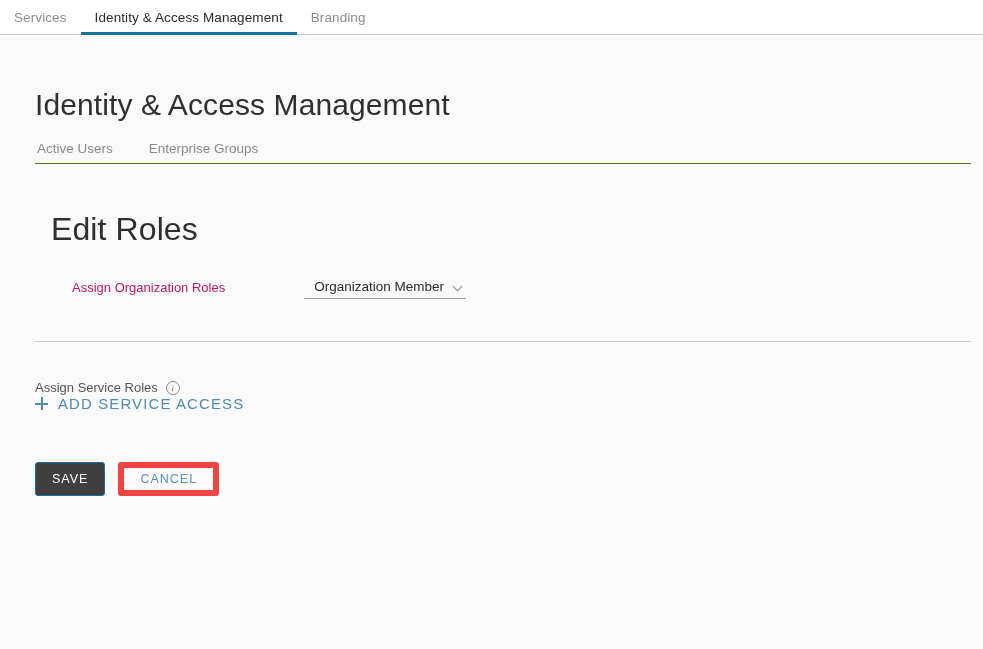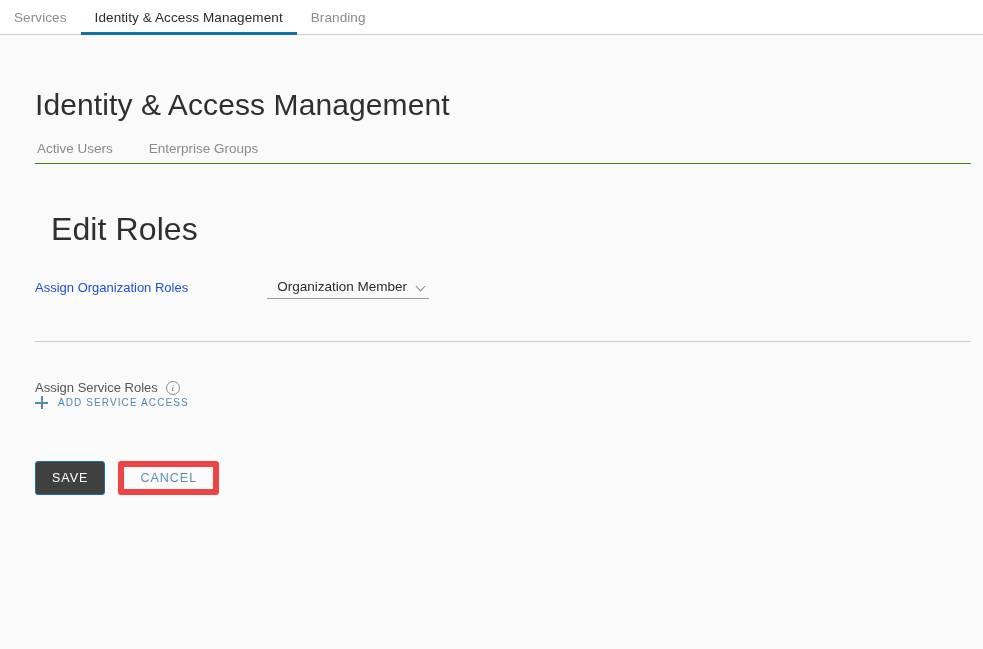--- a/index.html
+++ b/index.html
@@ -95,23 +95,24 @@
   }
 
   
   .org-row {
     display: flex;
     align-items: flex-end;
     margin-top: 31px;
   }
   .field-label {
     font-size: 13px;
-    color: #1d4ed8;
+    color: #be185d;
     width: 232px;
     padding-bottom: 4px;
+    margin-left: 37px;
   }
   .select-wrap {
     position: relative;
     display: inline-flex;
     align-items: center;
     justify-content: flex-end;
     border-bottom: 1px solid #9a9a9a;
     padding: 0 3px 4px 3px;
     cursor: pointer;
   }
@@ -199,21 +200,21 @@
     border: none;
     padding: 0;
     cursor: pointer;
     font-family: "Liberation Sans", sans-serif;
   }
 
   .add-link {
     display: inline-flex;
     align-items: center;
     color: #4f8ab5;
-    font-size: 10px;
+    font-size: 15px;
     letter-spacing: 1.1px;
     cursor: pointer;
     text-decoration: none;
   }
   .plus {
     position: relative;
     width: 13px;
     height: 13px;
     margin-right: 10px;
   }

